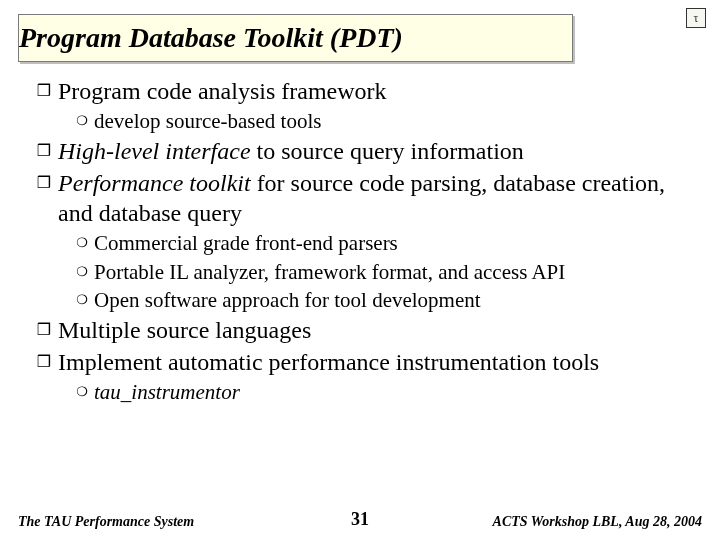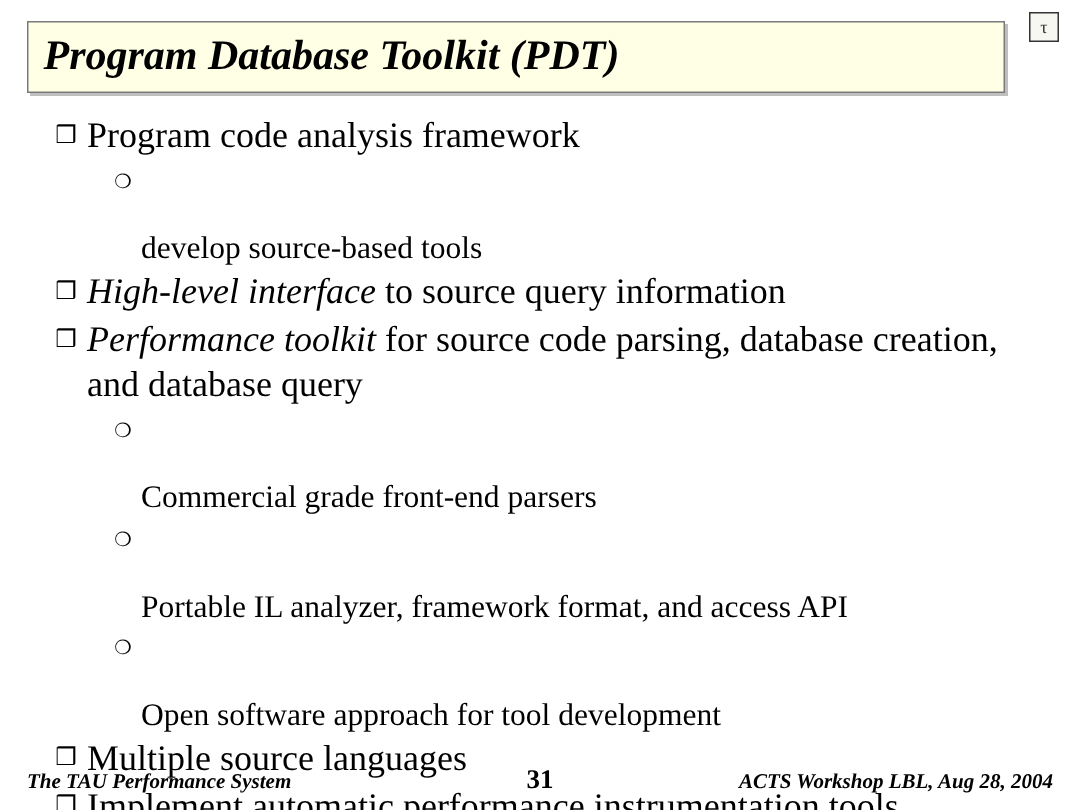--- a/index.html
+++ b/index.html
@@ -15,29 +15,28 @@
   .slide {
     width: 720px;
     height: 540px;
     position: relative;
     box-sizing: border-box;
   }
   .title-box {
     position: absolute;
     left: 18px;
     top: 14px;
-    width: 652px;
+    width: 555px;
     height: 48px;
     background: #ffffe6;
     border: 1px solid #7a7a7a;
     box-shadow: 2px 2px 0 0 #bfbfbf;
     box-sizing: border-box;
     display: flex;
     align-items: center;
-    padding-left: 10px;
   }
   .title-text {
     font-size: 28px;
     font-weight: bold;
     font-style: italic;
   }
   .corner-icon {
     position: absolute;
     right: 14px;
     top: 8px;
@@ -86,21 +85,20 @@
   }
   .l2 .bullet {
     width: 24px;
     flex: 0 0 24px;
     text-align: center;
     font-size: 13px;
     padding-top: 5px;
   }
   .l2 .txt {
     flex: 1;
-    margin-top: 44px;
   }
   .italic { font-style: italic; }
   .footer {
     position: absolute;
     bottom: 10px;
     left: 18px;
     width: 684px;
     height: 20px;
     display: flex;
     justify-content: space-between;

